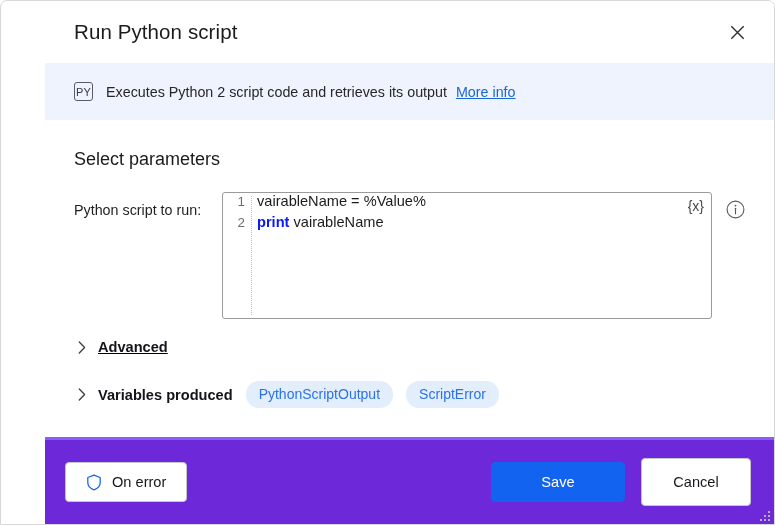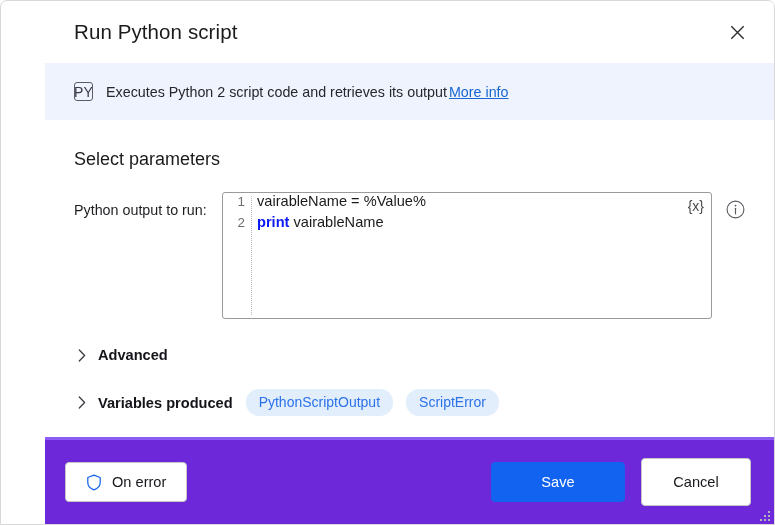--- a/index.html
+++ b/index.html
@@ -68,36 +68,36 @@
   }
   .py-badge {
     width: 19px;
     height: 19px;
     box-sizing: border-box;
     border: 1.3px solid #5b5b66;
     border-radius: 3px;
     display: flex;
     align-items: center;
     justify-content: center;
-    font-size: 14px;
+    font-size: 11px;
     color: #3a3a44;
     letter-spacing: .2px;
     margin-right: 13px;
     flex: 0 0 auto;
     background: #eff3fd;
   }
   .banner-text {
     font-size: 14.3px;
     color: #27272b;
   }
   .banner-link {
     font-size: 14.3px;
     color: #1967d2;
     text-decoration: underline;
-    margin-left: 2px;
+    margin-left: 9px;
     cursor: pointer;
   }
 
   
   .body {
     flex: 1 1 auto;
     background: #ffffff;
     padding: 0 29px;
     box-sizing: border-box;
     position: relative;
@@ -187,21 +187,21 @@
     flex: 0 0 19px;
     cursor: pointer;
   }
 
   
   .expander {
     display: flex;
     align-items: center;
     cursor: pointer;
   }
-  .expander.advanced { margin-top: 28px; }
+  .expander.advanced { margin-top: 20px; text-decoration: underline; }
   .expander.vars { margin-top: 26px; }
   .chev {
     width: 16px;
     flex: 0 0 16px;
     display: flex;
     align-items: center;
     justify-content: center;
     margin-right: 8px;
   }
   .expander-label {
@@ -304,21 +304,21 @@
     <div class="py-badge">PY</div>
     <span class="banner-text">Executes Python 2 script code and retrieves its output</span>
     <a class="banner-link">More info</a>
   </div>
 
   <div class="body">
 
     <div class="section-title">Select parameters</div>
 
     <div class="param-row">
-      <div class="param-label">Python output to run:</div>
+      <div class="param-label">Python script to run:</div>
 
       <div class="editor">
         <div class="gutter-line"></div>
 
         <div class="code-line">
           <span class="ln">1</span>
           <span class="code-text">vairableName = %Value%</span>
         </div>
 
         <div class="code-line">

